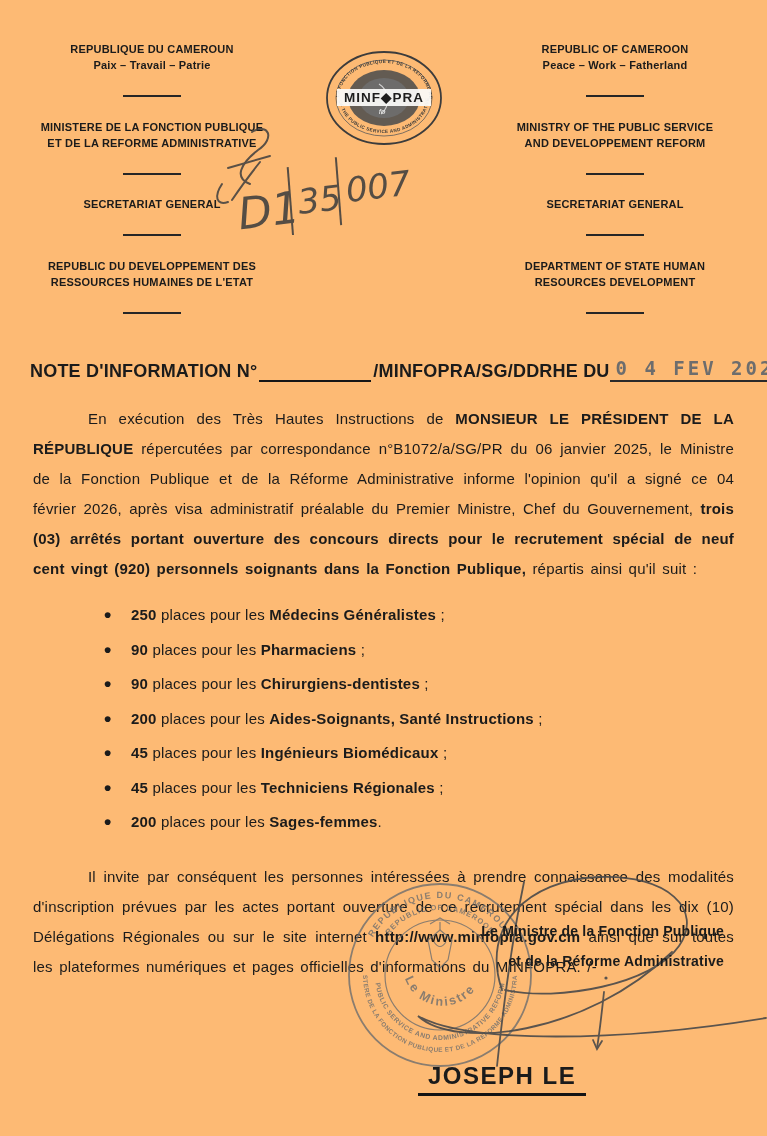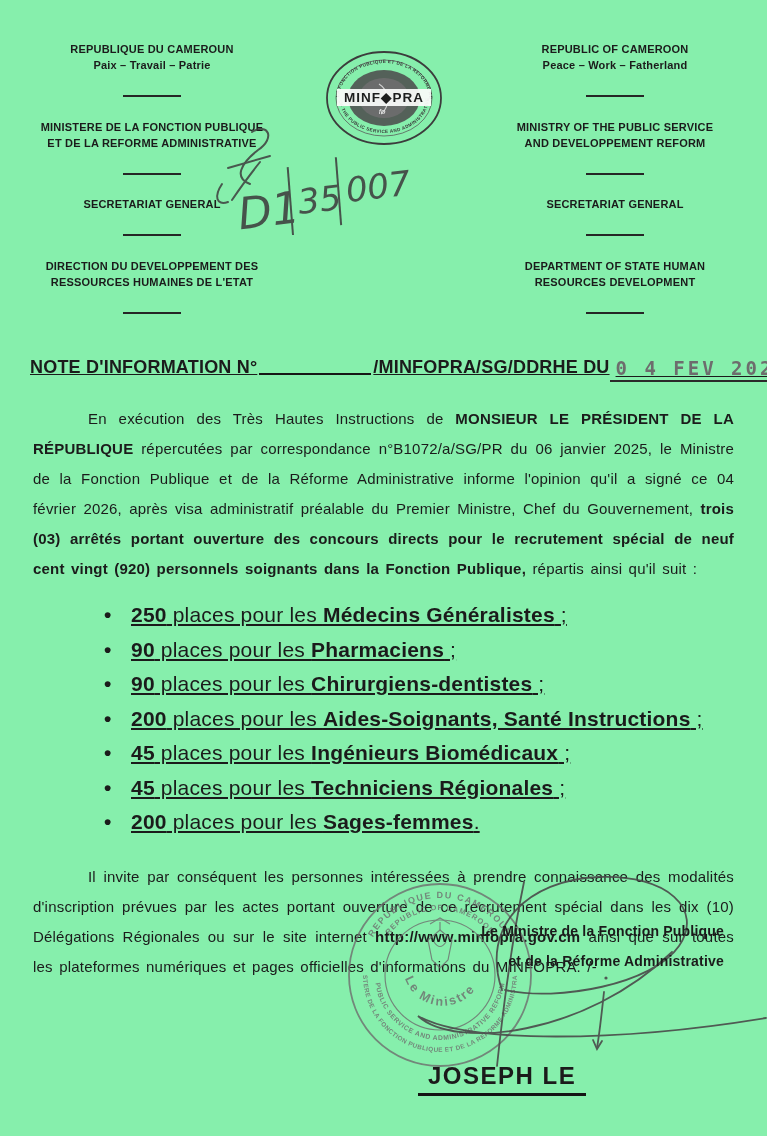--- a/index.html
+++ b/index.html
@@ -1,51 +1,50 @@
 <!DOCTYPE html>
 <html><head>
 <meta charset="utf-8">
 <style>
   html,body{margin:0;padding:0;background:#e8e8e8;}
   .page{
     position:relative; width:767px; height:1136px; margin:0 auto;
-    background:#86efac; overflow:hidden; color:#1b1b1b;
+    background:#fdba74; overflow:hidden; color:#1b1b1b;
     font-family:"Liberation Sans", sans-serif;
   }
   
   .header{display:flex; justify-content:space-between; padding:26px 26px 0 26px;}
   .hcol{width:252px; text-align:center; font-weight:bold; font-size:11px;
         line-height:1.45; letter-spacing:.2px; white-space:pre-line;}
   .hblock{margin:0;}
   .hrule{width:58px; border-top:2px solid #262626; margin:5px auto 7px auto; height:0;}
   .hcenter{width:170px; display:flex; justify-content:center; align-items:flex-start; padding-top:8px;}
   
   .title-line{
     margin:20px 30px 0 30px; font-weight:bold; font-size:18px; letter-spacing:.2px;
-    display:flex; white-space:nowrap; position:relative;text-decoration:underline;
+    display:flex; align-items:flex-end; white-space:nowrap; position:relative;
   }
   .blank-underline{display:inline-block; flex:0 0 112px; border-bottom:2px solid #161616; height:16px; margin:0 2px;}
   .date-stamp{
     display:inline-block; border-bottom:2px solid #2a2a2a; padding:0 4px 1px 6px;
     font-family:"DejaVu Sans Mono", monospace; font-weight:bold; font-size:19px;
     letter-spacing:3px; color:#6d6d6d; white-space:nowrap;
   }
   
   .para{
     margin:22px 33px 0 33px; font-size:15px; line-height:30px;
     text-align:justify; letter-spacing:.2px; word-spacing:2px;
   }
   .para.first-indent{text-indent:55px;}
   .b{font-weight:bold;}
   .u{}
   ul.places{list-style:none; margin:14px 30px 0 104px; padding:0;}
   ul.places li{
-    position:relative; padding-left:27px; font-size:21px; line-height:34.5px;
+    position:relative; padding-left:27px; font-size:15px; line-height:34.5px;
     letter-spacing:.2px;
-    text-decoration:underline;
   }
   ul.places li::before{content:"\2022"; position:absolute; left:0; top:0; font-size:21px; font-weight:bold;}
   
   .hand-svg{position:absolute; left:0; top:118px; width:430px; height:135px; pointer-events:none;}
   .sig-svg{position:absolute; left:0; top:868px; width:767px; height:268px; pointer-events:none;}
   .sig-title{
     position:absolute; left:348px; top:916px; width:376px; text-align:right;
     font-weight:bold; font-size:14px; line-height:30px; white-space:pre-line; letter-spacing:.2px;
   }
   .sig-name{
@@ -62,21 +61,21 @@
 
     <div class="hcol">
       <div class="hblock">REPUBLIQUE DU CAMEROUN
 Paix – Travail – Patrie</div>
       <div class="hrule"></div>
       <div class="hblock">MINISTERE DE LA FONCTION PUBLIQUE
 ET DE LA REFORME ADMINISTRATIVE</div>
       <div class="hrule"></div>
       <div class="hblock">SECRETARIAT GENERAL</div>
       <div class="hrule"></div>
-      <div class="hblock">DIRECTION DU DEVELOPPEMENT DES
+      <div class="hblock">REPUBLIC DU DEVELOPPEMENT DES
 RESSOURCES HUMAINES DE L'ETAT</div>
       <div class="hrule"></div>
     </div>
 
     <div class="hcenter">
       <svg width="166" height="132" viewBox="0 0 166 132">
         <ellipse cx="83" cy="64" rx="57" ry="46" fill="none" stroke="#3c3c3c" stroke-width="1.8"></ellipse>
         <ellipse cx="83" cy="64" rx="48" ry="38" fill="none" stroke="#5a5a5a" stroke-width="0.8"></ellipse>
         <defs>
           <path id="seal-top" d="M 38 64 A 45 35 0 0 1 128 64"></path>

